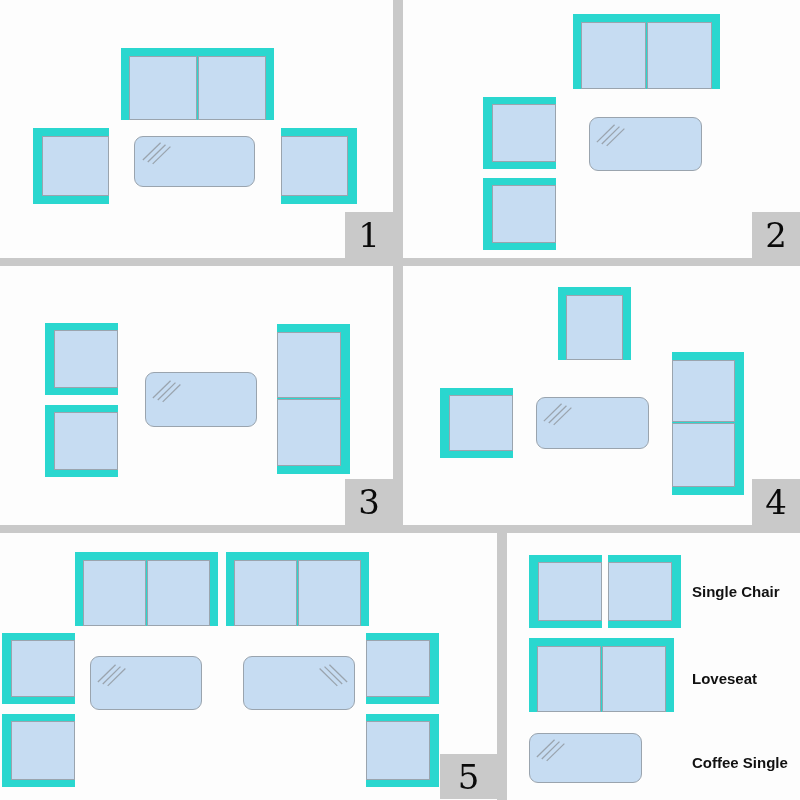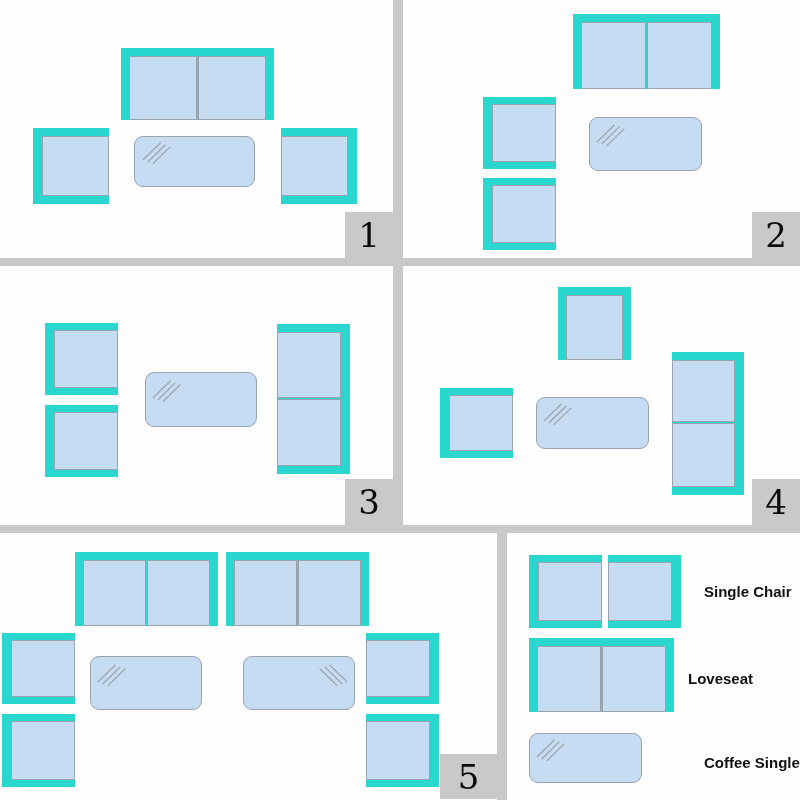--- a/index.html
+++ b/index.html
@@ -67,21 +67,20 @@
 
   
   .legend-label{
     position:absolute;
     font-family:"Liberation Sans", sans-serif;
     font-weight:bold;
     font-size:15px;
     color:#111;
     white-space:nowrap;
     line-height:1;
-    margin-left:12px;
   }
 </style>
 </head>
 <body>
 
 <div id="stage">
 
   <div class="panel" style="left:0px;top:0px;width:393px;height:258px;">
 
     <div class="furn loveseat" style="left:121px;top:48px;width:153px;height:72px;">
@@ -249,21 +248,21 @@
     </div>
     <div class="furn chair" style="left:101px;top:22px;width:73px;height:73px;">
       <div class="seat" style="left:0px;top:7px;width:64px;height:59px;"></div>
     </div>
     <div class="legend-label" style="left:185px;top:51px;">Single Chair</div>
 
     <div class="furn loveseat" style="left:22px;top:105px;width:145px;height:74px;">
       <div class="cushion" style="left:8px;top:8px;width:64px;height:66px;"></div>
       <div class="cushion" style="left:73px;top:8px;width:64px;height:66px;"></div>
     </div>
-    <div class="legend-label" style="left:169px;top:138px;">Loveseat</div>
+    <div class="legend-label" style="left:185px;top:138px;">Loveseat</div>
 
     <div class="furn table" style="left:22px;top:200px;width:113px;height:50px;">
       <svg viewBox="0 0 113 50" preserveAspectRatio="none">
         <g stroke="#9aa4ae" stroke-width="1.3" fill="none">
           <line x1="7" y1="24" x2="25" y2="6"></line>
           <line x1="12" y1="26" x2="30" y2="8"></line>
           <line x1="17" y1="28" x2="35" y2="10"></line>
         </g>
       </svg>
     </div>

